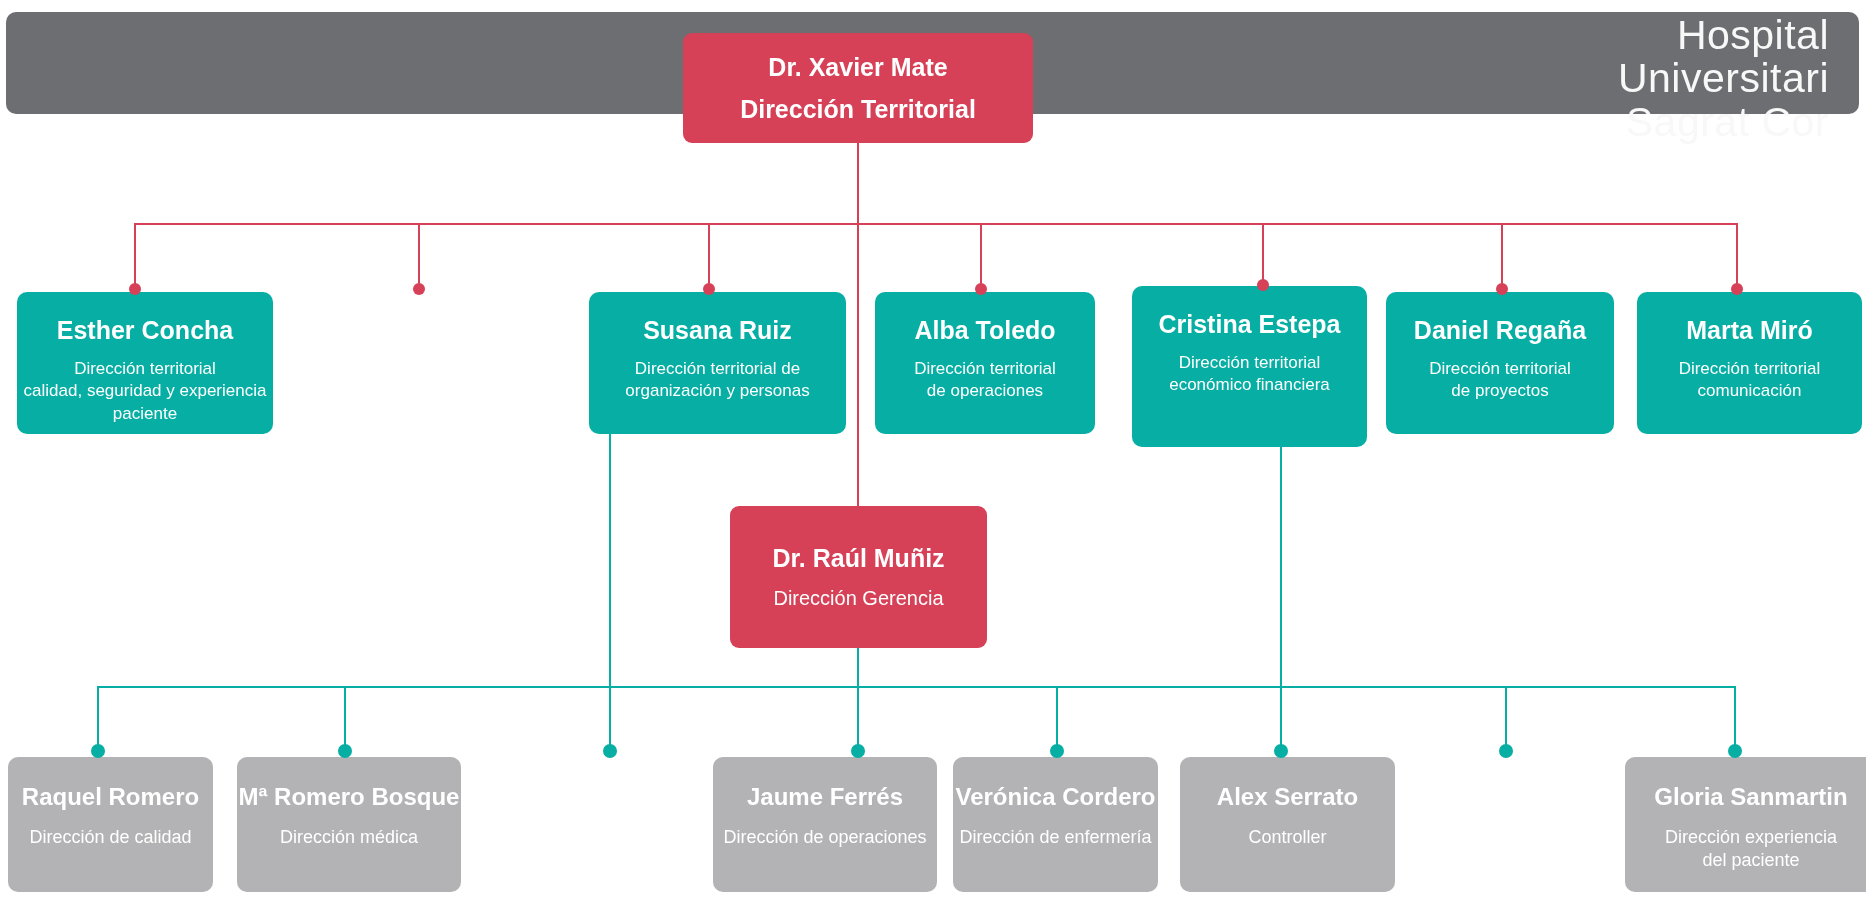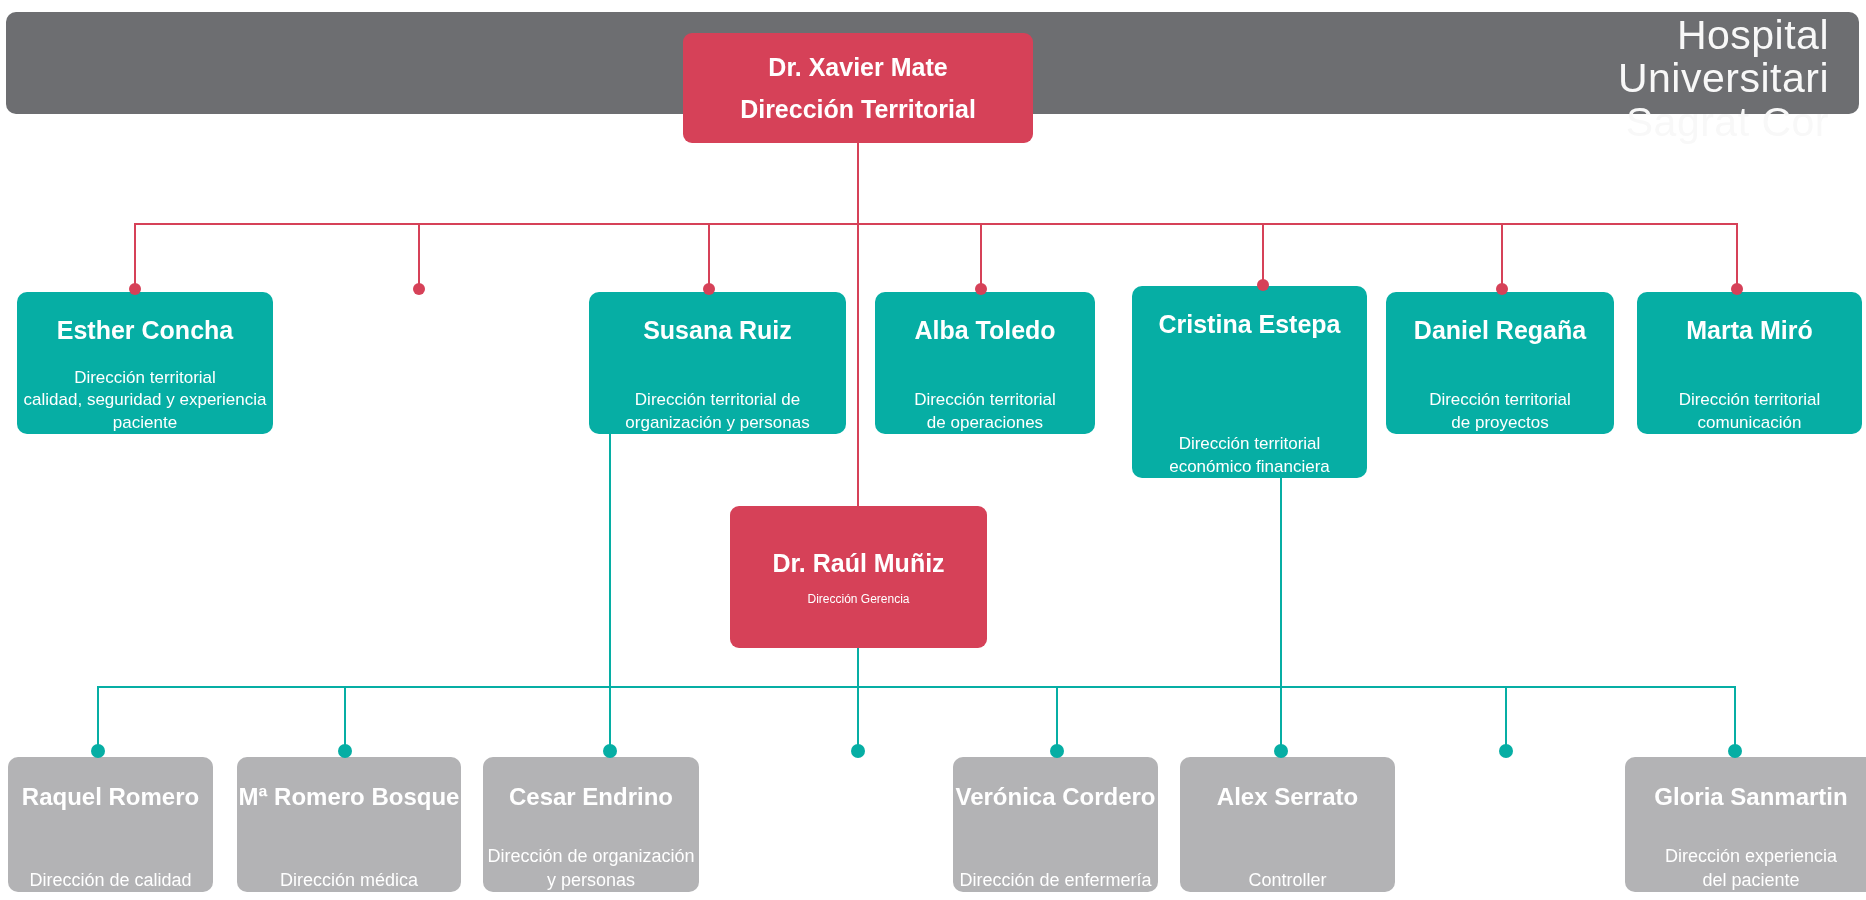--- a/index.html
+++ b/index.html
@@ -25,40 +25,40 @@
   .brand{
     position:absolute;right:30px;top:2px;
     text-align:right;color:#f8f8f8;
     font-size:41px;line-height:1.06;font-weight:400;letter-spacing:.5px;
     white-space:pre-line;
   }
 
   
   .node{
     position:absolute;color:#fff;text-align:center;
-    display:flex;flex-direction:column;align-items:center;justify-content:space-between;
+    display:flex;flex-direction:column;align-items:center;
   }
   .node .node-name{font-weight:bold;}
   .node .node-role{white-space:pre-line;}
 
   .root-box{
     left:683px;top:33px;width:350px;height:110px;
     background:var(--accent_red);border-radius:9px;
     justify-content:center;gap:13px;z-index:3;
   }
   .root-box .node-name{font-size:25px;}
   .root-box .node-role{font-size:25px;font-weight:bold;}
 
   .gerencia-box{
     left:730px;top:506px;width:257px;height:142px;
     background:var(--accent_red);border-radius:9px;
     justify-content:center;gap:14px;z-index:3;
   }
   .gerencia-box .node-name{font-size:25px;}
-  .gerencia-box .node-role{font-size:12px;}
+  .gerencia-box .node-role{font-size:20px;}
 
   .teal{
     background:var(--accent_teal);border-radius:10px;
     height:142px;top:292px;padding-top:24px;z-index:2;
   }
   .teal .node-name{font-size:25px;margin-bottom:13px;}
   .teal .node-role{font-size:17px;line-height:1.32;}
 
   .gray{
     background:var(--box_gray);border-radius:10px;
@@ -139,21 +139,21 @@
   <div class="node teal" style="left:589px;width:257px">
     <div class="node-name">Susana Ruiz</div>
     <div class="node-role">Dirección territorial de
 organización y personas</div>
   </div>
   <div class="node teal" style="left:875px;width:220px">
     <div class="node-name">Alba Toledo</div>
     <div class="node-role">Dirección territorial
 de operaciones</div>
   </div>
-  <div class="node teal" style="left:1132px;top:286px;height:192px;width:235px">
+  <div class="node teal" style="left:1132px;top:286px;height:161px;width:235px">
     <div class="node-name">Cristina Estepa</div>
     <div class="node-role">Dirección territorial
 económico financiera</div>
   </div>
   <div class="node teal" style="left:1386px;width:228px">
     <div class="node-name">Daniel Regaña</div>
     <div class="node-role">Dirección territorial
 de proyectos</div>
   </div>
   <div class="node teal" style="left:1637px;width:225px">
@@ -168,24 +168,23 @@
   </div>
 
   <div class="node gray" style="left:8px;width:205px">
     <div class="node-name">Raquel Romero</div>
     <div class="node-role">Dirección de calidad</div>
   </div>
   <div class="node gray" style="left:237px;width:224px">
     <div class="node-name">Mª Romero Bosque</div>
     <div class="node-role">Dirección médica</div>
   </div>
-  <div class="node gray" style="left:483px;width:216px">
-    <div class="node-name">Cesar Endrino</div>
-    <div class="node-role">Dirección de organización
-y personas</div>
+  <div class="node gray" style="left:713px;width:224px">
+    <div class="node-name">Jaume Ferrés</div>
+    <div class="node-role">Dirección de operaciones</div>
   </div>
   <div class="node gray" style="left:953px;width:205px">
     <div class="node-name">Verónica Cordero</div>
     <div class="node-role">Dirección de enfermería</div>
   </div>
   <div class="node gray" style="left:1180px;width:215px">
     <div class="node-name">Alex Serrato</div>
     <div class="node-role">Controller</div>
   </div>
   <div class="node gray" style="left:1625px;width:252px">

